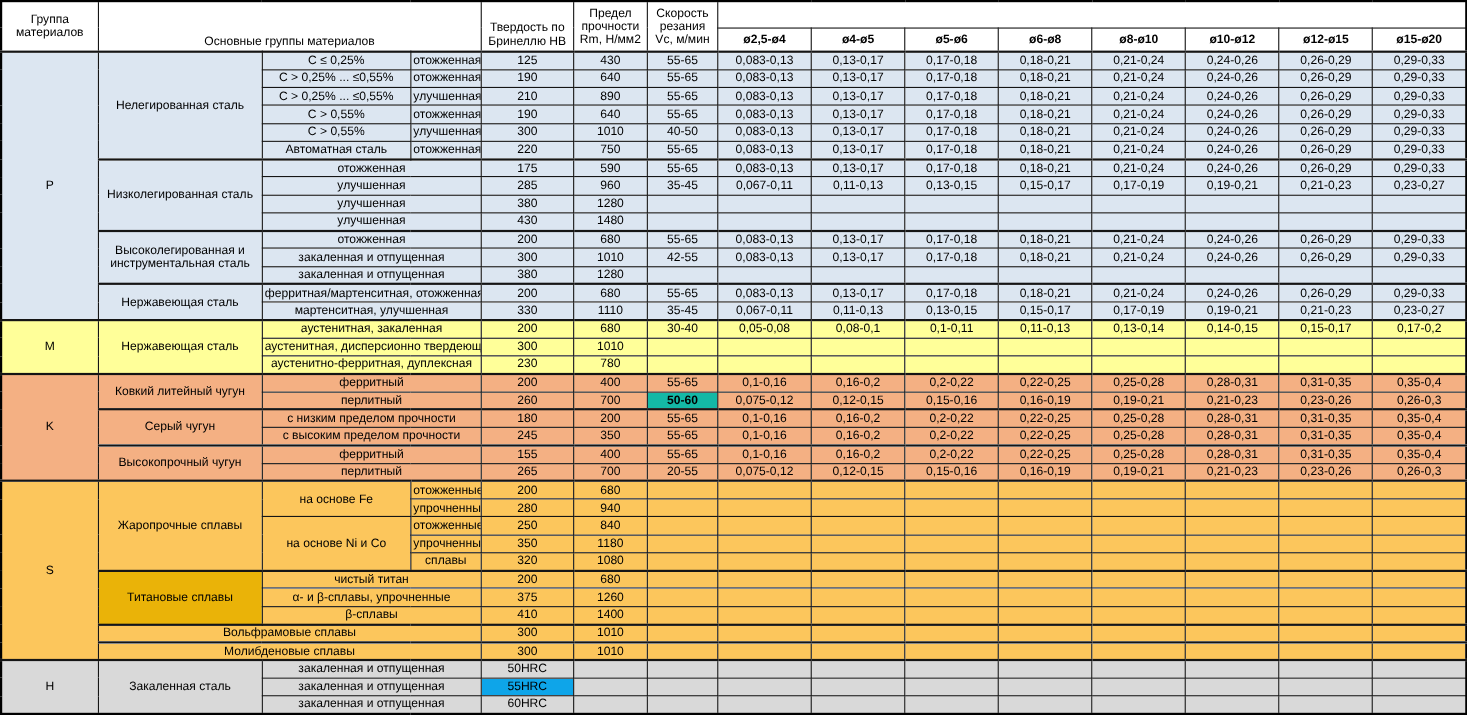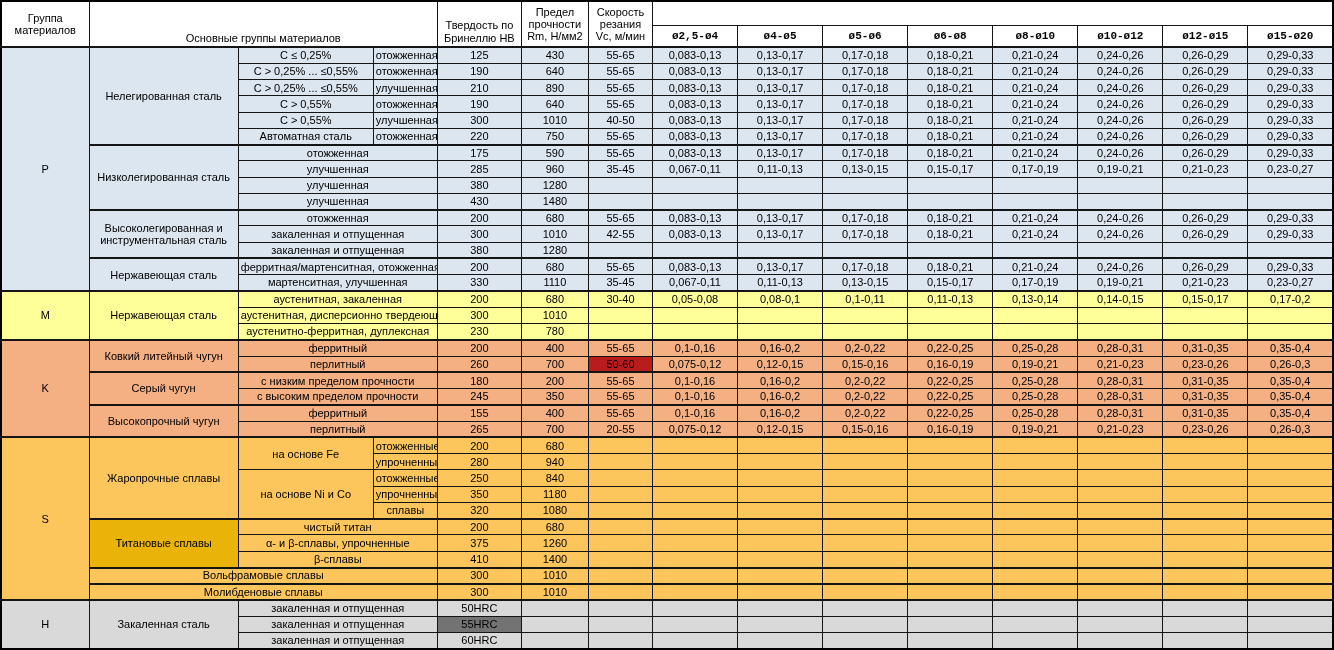--- a/index.html
+++ b/index.html
@@ -5,21 +5,21 @@
 <style>
   * { margin:0; padding:0; box-sizing:border-box; }
   html,body { width:1334px; height:650px; background:#fff; font-family:"Liberation Sans",sans-serif; }
   table { border-collapse:collapse; table-layout:fixed; width:1334px; height:650px;
           border:2px solid #000; }
   th, td { border:1px solid #151515; font-size:11px; line-height:1.12; text-align:center;
            vertical-align:middle; color:#000; padding:0 2px; overflow:hidden; white-space:nowrap; }
   thead th { background:#fff; font-weight:normal; white-space:normal; }
   thead tr.h-top { height:24px; }
   thead tr.h-dia { height:22px; }
-  thead th.dia { font-weight:bold; white-space:nowrap;font-family:Liberation Mono, monospace; }
+  thead th.dia { font-weight:bold; white-space:nowrap; }
   thead th.v-bot { vertical-align:bottom; padding-bottom:2px; }
   thead th { border-bottom-width:2px; }
   th.empty-strip { border-bottom-width:1px; }
   tbody td.name { white-space:normal; }
   tbody td.grp  { font-size:11px; }
   tbody tr.sec-start td { border-top-width:2px; }
   tbody tr.grp-start td { border-top-width:2px; }
   tbody td { height:16px; }
 </style>
 </head>
@@ -342,21 +342,21 @@
         <td class="num" style="background: rgb(244, 176, 131);">0,22-0,25</td>
         <td class="num" style="background: rgb(244, 176, 131);">0,25-0,28</td>
         <td class="num" style="background: rgb(244, 176, 131);">0,28-0,31</td>
         <td class="num" style="background: rgb(244, 176, 131);">0,31-0,35</td>
         <td class="num" style="background: rgb(244, 176, 131);">0,35-0,4</td>
       </tr>
       <tr>
         <td colspan="2" class="cond" style="background: rgb(244, 176, 131);">перлитный</td>
         <td class="num" style="background: rgb(244, 176, 131);">260</td>
         <td class="num" style="background: rgb(244, 176, 131);">700</td>
-        <td class="num" style="background: #b91c1c;">50-60</td>
+        <td class="num" style="background: #14b8a6; font-weight: bold;">50-60</td>
         <td class="num" style="background: rgb(244, 176, 131);">0,075-0,12</td>
         <td class="num" style="background: rgb(244, 176, 131);">0,12-0,15</td>
         <td class="num" style="background: rgb(244, 176, 131);">0,15-0,16</td>
         <td class="num" style="background: rgb(244, 176, 131);">0,16-0,19</td>
         <td class="num" style="background: rgb(244, 176, 131);">0,19-0,21</td>
         <td class="num" style="background: rgb(244, 176, 131);">0,21-0,23</td>
         <td class="num" style="background: rgb(244, 176, 131);">0,23-0,26</td>
         <td class="num" style="background: rgb(244, 176, 131);">0,26-0,3</td>
       </tr>
       <tr class="sec-start">
@@ -573,21 +573,21 @@
         <td class="num" style="background: rgb(217, 217, 217);"></td>
         <td class="num" style="background: rgb(217, 217, 217);"></td>
         <td class="num" style="background: rgb(217, 217, 217);"></td>
         <td class="num" style="background: rgb(217, 217, 217);"></td>
         <td class="num" style="background: rgb(217, 217, 217);"></td>
         <td class="num" style="background: rgb(217, 217, 217);"></td>
         <td class="num" style="background: rgb(217, 217, 217);"></td>
       </tr>
       <tr>
         <td colspan="2" class="cond" style="background: rgb(217, 217, 217);">закаленная и отпущенная</td>
-        <td class="num" style="background: #737373; text-align: center;">55HRC</td>
+        <td class="num" style="background: #0ea5e9; text-align: center;">55HRC</td>
         <td class="num" style="background: rgb(217, 217, 217);"></td>
         <td class="num" style="background: rgb(217, 217, 217);"></td>
         <td class="num" style="background: rgb(217, 217, 217);"></td>
         <td class="num" style="background: rgb(217, 217, 217);"></td>
         <td class="num" style="background: rgb(217, 217, 217);"></td>
         <td class="num" style="background: rgb(217, 217, 217);"></td>
         <td class="num" style="background: rgb(217, 217, 217);"></td>
         <td class="num" style="background: rgb(217, 217, 217);"></td>
         <td class="num" style="background: rgb(217, 217, 217);"></td>
         <td class="num" style="background: rgb(217, 217, 217);"></td>

